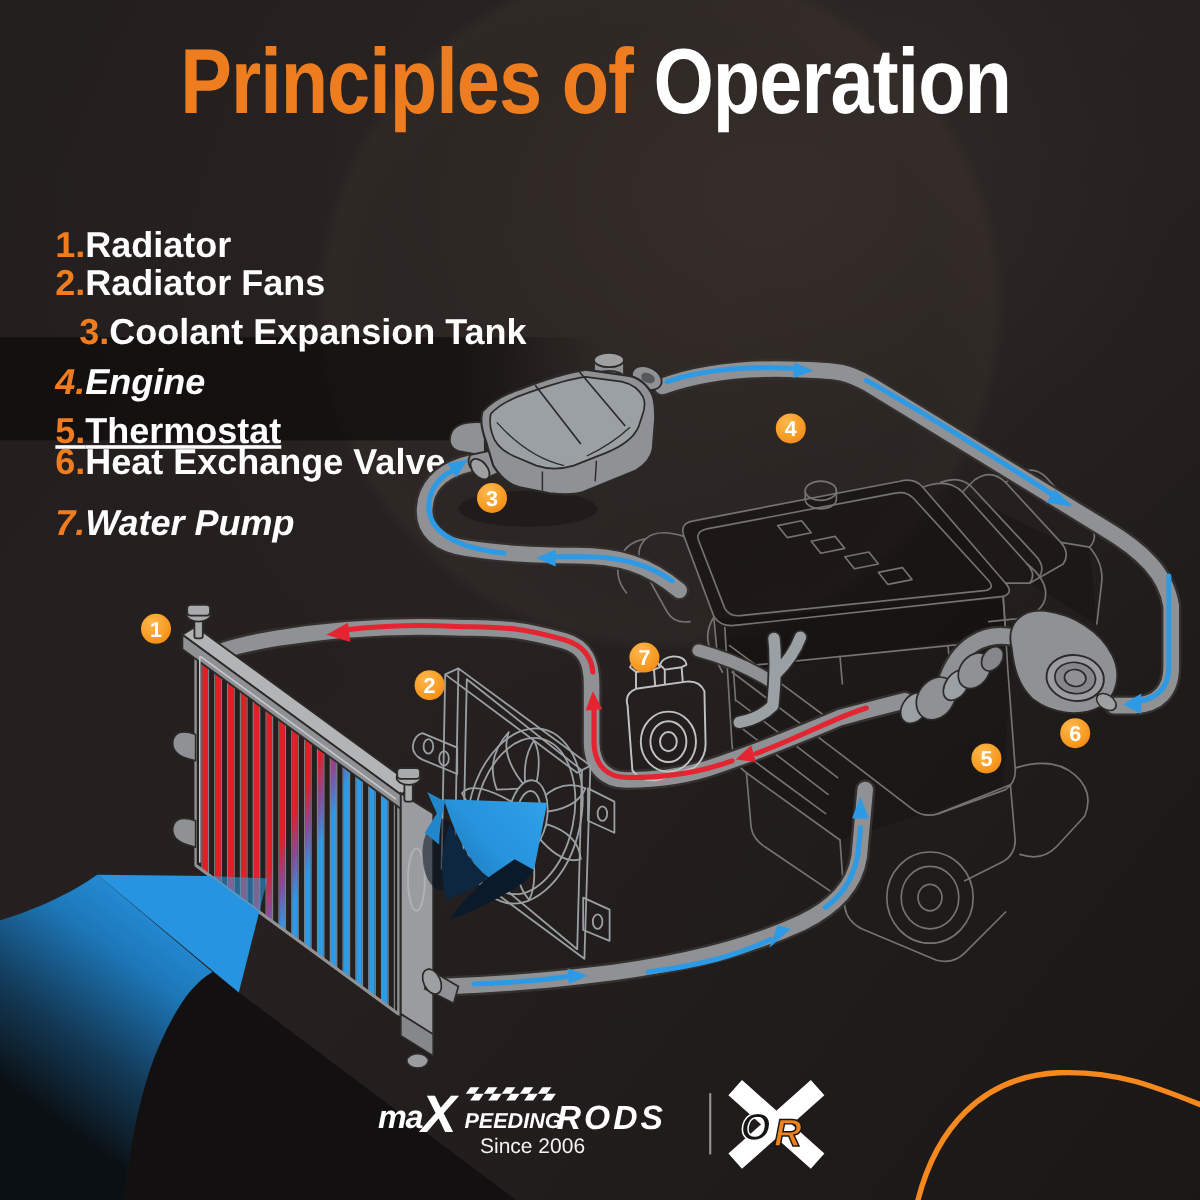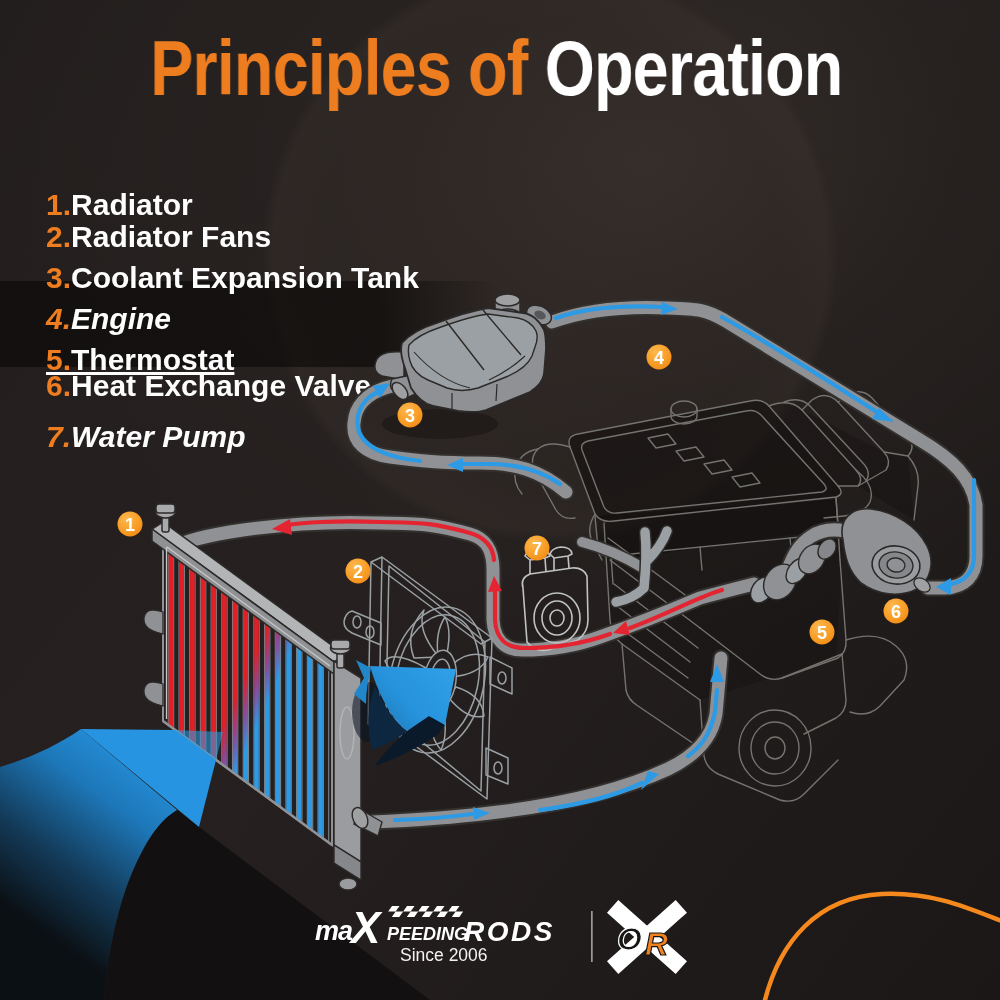--- a/index.html
+++ b/index.html
@@ -23,21 +23,21 @@
   .li b{color:#ef7d1f;font-weight:bold;}
 </style>
 </head>
 <body>
   <div id="bg"></div>
   <div id="circ"></div>
   <div id="band"></div>
   <div id="title"><span class="o">Principles of </span><span class="w">Operation</span></div>
   <div class="li" style="top:188px;"><b>1.</b>Radiator</div>
   <div class="li" style="top:220px;"><b>2.</b>Radiator Fans</div>
-  <div class="li" style="top:261px;"><b>3.</b>Coolant Expansion Tank</div>
+  <div class="li" style="top:261px;margin-left:20px;"><b>3.</b>Coolant Expansion Tank</div>
   <div class="li" style="top:302px;font-style:italic;"><b>4.</b>Engine</div>
   <div class="li" style="top:343px;text-decoration:underline;"><b>5.</b>Thermostat</div>
   <div class="li" style="top:369px;"><b>6.</b>Heat Exchange Valve</div>
   <div class="li" style="top:420px;font-style:italic;"><b>7.</b>Water Pump</div>
   <svg id="art" width="1000" height="1000" viewBox="0 0 1000 1000" style="position:absolute;left:0;top:0">
     <defs>
       <linearGradient id="coreGrad" gradientUnits="userSpaceOnUse" x1="156" y1="645" x2="356" y2="735">
         <stop offset="0" stop-color="#e01f26"></stop>
         <stop offset="0.43" stop-color="#e01f26"></stop>
         <stop offset="0.50" stop-color="#8a4a9a"></stop>

